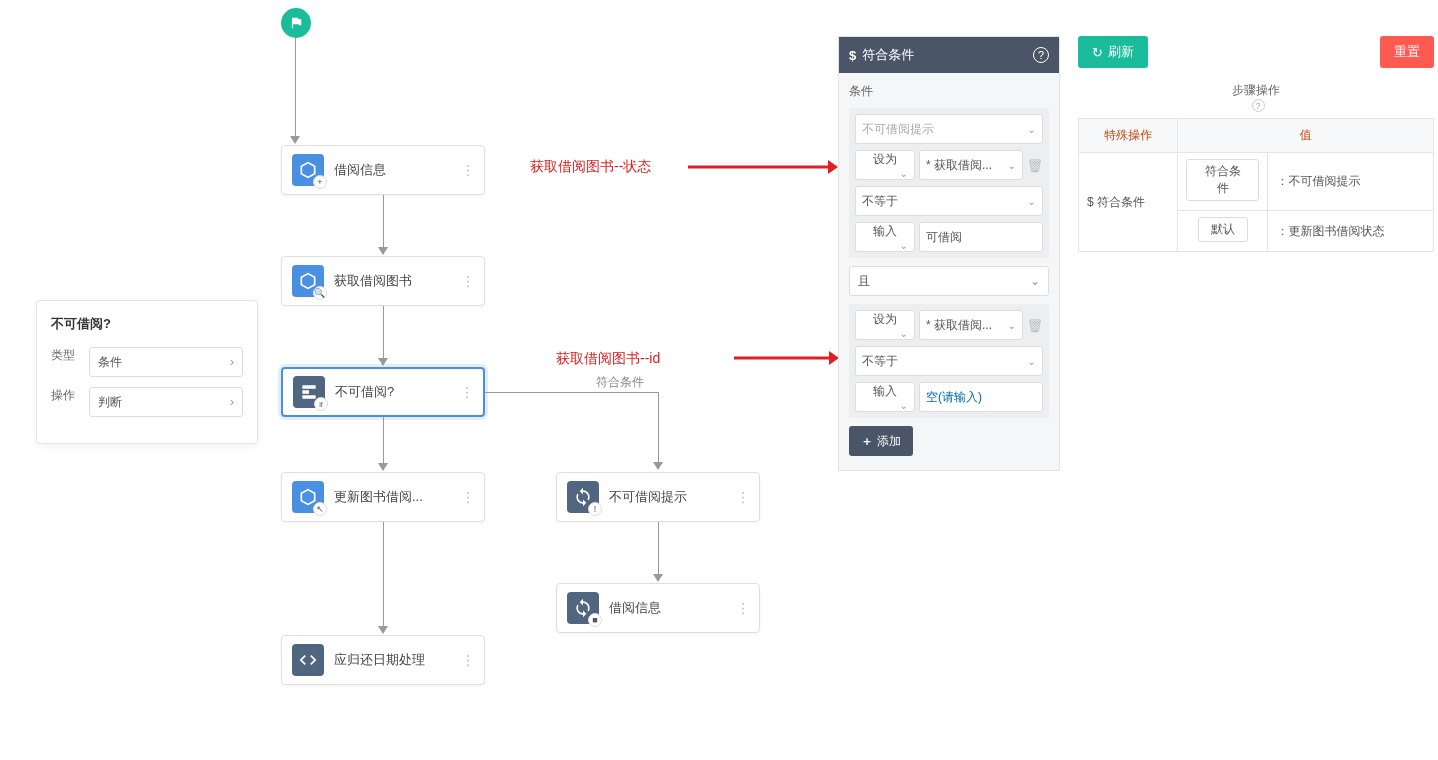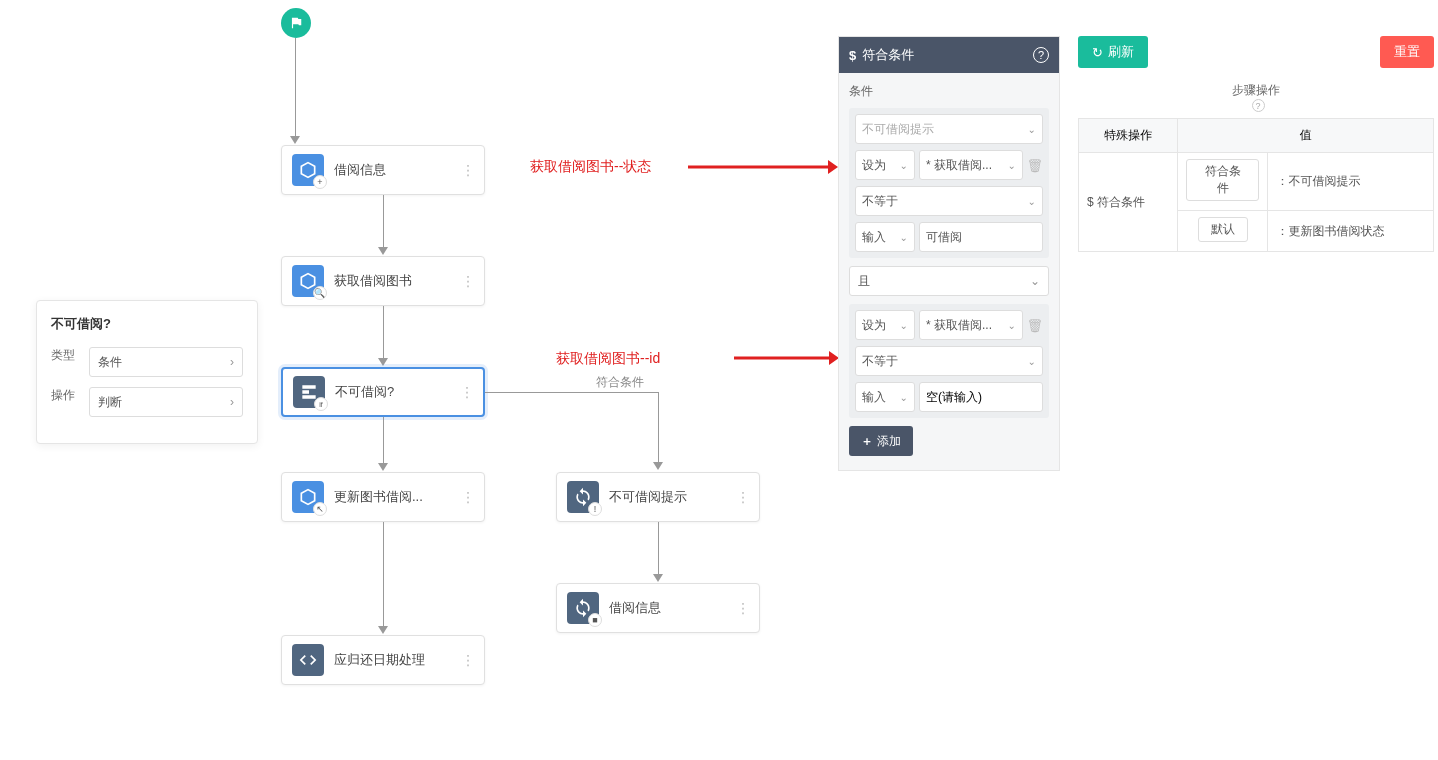--- a/index.html
+++ b/index.html
@@ -51,39 +51,39 @@
     .cond-header .help { margin-left: auto; width: 16px; height: 16px; border: 1px solid #fff; border-radius: 50%; display: flex; align-items: center; justify-content: center; font-size: 11px; }
     .cond-body { padding: 10px 10px 14px; }
     .cond-label { font-size: 12px; color: #666; margin-bottom: 8px; }
     .cond-group { background: #eceef0; border-radius: 3px; padding: 6px; margin-bottom: 8px; }
     .sel-row { display: flex; gap: 4px; margin-bottom: 6px; position: relative; }
     .sel-row:last-child { margin-bottom: 0; }
     .sel { background: #fff; border: 1px solid #ddd; border-radius: 3px; height: 30px; display: flex; align-items: center; padding: 0 6px; font-size: 12px; color: #555; position: relative; cursor: pointer; }
     .sel.disabled { color: #aaa; }
     .sel .chev { margin-left: auto; color: #999; font-size: 10px; }
     .sel.w-full { flex: 1; }
-    .sel.w-60 { width: 60px; }
+    .sel.w-60 { width: 60px; flex-direction: column; }
     .sel.w-rest { flex: 1; }
     .trash { width: 16px; display: flex; align-items: center; justify-content: center; color: #bbb; cursor: pointer; }
     .logic-sel { background: #fff; border: 1px solid #ddd; border-radius: 3px; height: 30px; display: flex; align-items: center; padding: 0 8px; font-size: 12px; color: #555; margin-bottom: 8px; cursor: pointer; }
     .logic-sel .chev { margin-left: auto; color: #999; }
     .add-btn { height: 30px; background: #4a5568; color: #fff; border: none; border-radius: 3px; padding: 0 12px; font-size: 12px; cursor: pointer; display: inline-flex; align-items: center; }
     .add-btn .plus { margin-right: 4px; font-weight: bold; }
-    .placeholder-text { color: #000000; }
+    .placeholder-text { color: #0369a1; }
     
     
     .right-panel { position: absolute; left: 1078px; top: 36px; width: 356px; }
     .right-toolbar { display: flex; justify-content: space-between; margin-bottom: 14px; }
     .btn-refresh { height: 32px; background: #1abc9c; color: #fff; border: none; border-radius: 3px; padding: 0 14px; font-size: 13px; cursor: pointer; display: flex; align-items: center; }
     .btn-refresh .ico { margin-right: 5px; }
     .btn-reset { height: 32px; background: #ff5a52; color: #fff; border: none; border-radius: 3px; padding: 0 14px; font-size: 13px; cursor: pointer; }
     .section-title { font-size: 12px; color: #666; margin-bottom: 6px; display: flex; align-items: center; flex-direction: column; }
     .section-title .q { margin-left: 4px; width: 13px; height: 13px; border: 1px solid #ccc; border-radius: 50%; display: inline-flex; align-items: center; justify-content: center; font-size: 9px; color: #aaa; }
     .ops-table { width: 100%; border-collapse: collapse; border: 1px solid #e5e5e5; }
-    .ops-table th { background: #f7f8f9; border: 1px solid #e5e5e5; padding: 8px; font-size: 12px; color: #000000; font-weight: 500; text-align: center; }
+    .ops-table th { background: #f7f8f9; border: 1px solid #e5e5e5; padding: 8px; font-size: 12px; color: #c2410c; font-weight: 500; text-align: center; }
     .ops-table td { border: 1px solid #e5e5e5; padding: 6px 8px; font-size: 12px; color: #555; vertical-align: middle; }
     .ops-table td.center { text-align: center; }
     .tag-btn { display: inline-block; border: 1px solid #ddd; border-radius: 3px; padding: 3px 12px; font-size: 12px; color: #555; background: #fff; cursor: pointer; margin-bottom: 3px; }
   </style>
 </head>
 <body>
 
 <div class="canvas">
   <div class="start-node">
     <svg viewBox="0 0 24 24">

